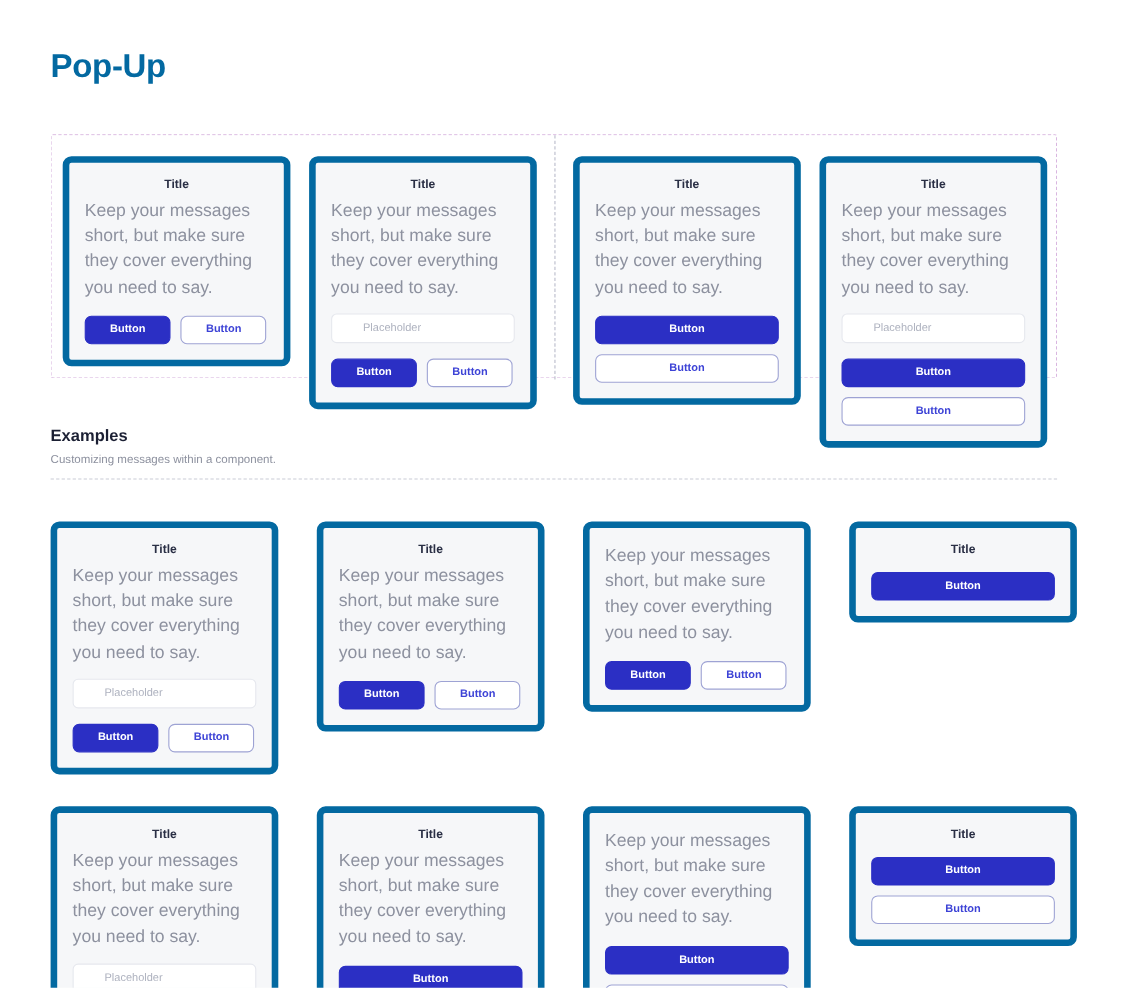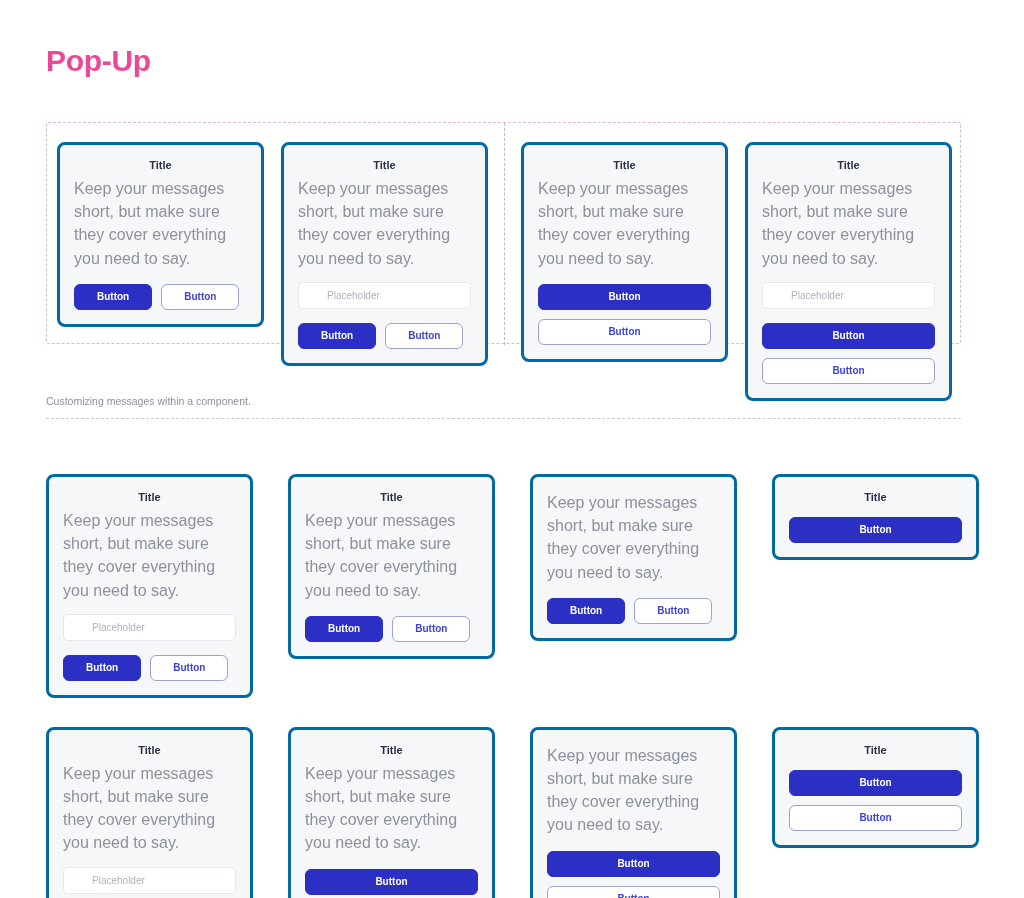--- a/index.html
+++ b/index.html
@@ -19,21 +19,21 @@
     height: 898px;
   }
 
   
   .page-title {
     position: absolute;
     left: 46px;
     top: 44px;
     font-size: 30px;
     font-weight: bold;
-    color: #ec4899;
+    color: #0369a1;
     letter-spacing: -0.3px;
   }
 
   
   .spec-region {
     position: absolute;
     left: 46px;
     top: 122px;
     width: 915px;
     height: 222px;
@@ -45,21 +45,21 @@
     left: 457px;
     top: 0;
     width: 0;
     height: 222px;
     border-left: 1px dashed #b9bccb;
   }
 
   
   .card {
     background: #f6f7f9;
-    border: 3px solid #0369a1;
+    border: 6px solid #0369a1;
     border-radius: 8px;
     padding: 14px 14px 14px 14px;
   }
   .card-title {
     font-size: 11px;
     font-weight: bold;
     color: #2a2f45;
     text-align: center;
     margin-bottom: 6px;
   }
@@ -217,20 +217,21 @@
         <div class="card-text">Keep your messages short, but make sure they cover everything you need to say.</div>
         <input class="card-input" type="text" placeholder="Placeholder" style="">
         <div class="btn-stack">
           <button class="btn btn-primary">Button</button>
           <button class="btn btn-secondary">Button</button>
         </div>
       </div>
     </div>
 
   <div class="examples-header">
+    <div class="examples-title">Examples</div>
     <div class="examples-sub">Customizing messages within a component.</div>
     <div class="examples-rule"></div>
   </div>
 
   <div class="examples-grid" id="examples-grid">
       <div>
         <div class="card">
           <div class="card-title">Title</div>
           <div class="card-text">Keep your messages short, but make sure they cover everything you need to say.</div>
           <input class="card-input" type="text" placeholder="Placeholder" style="">

